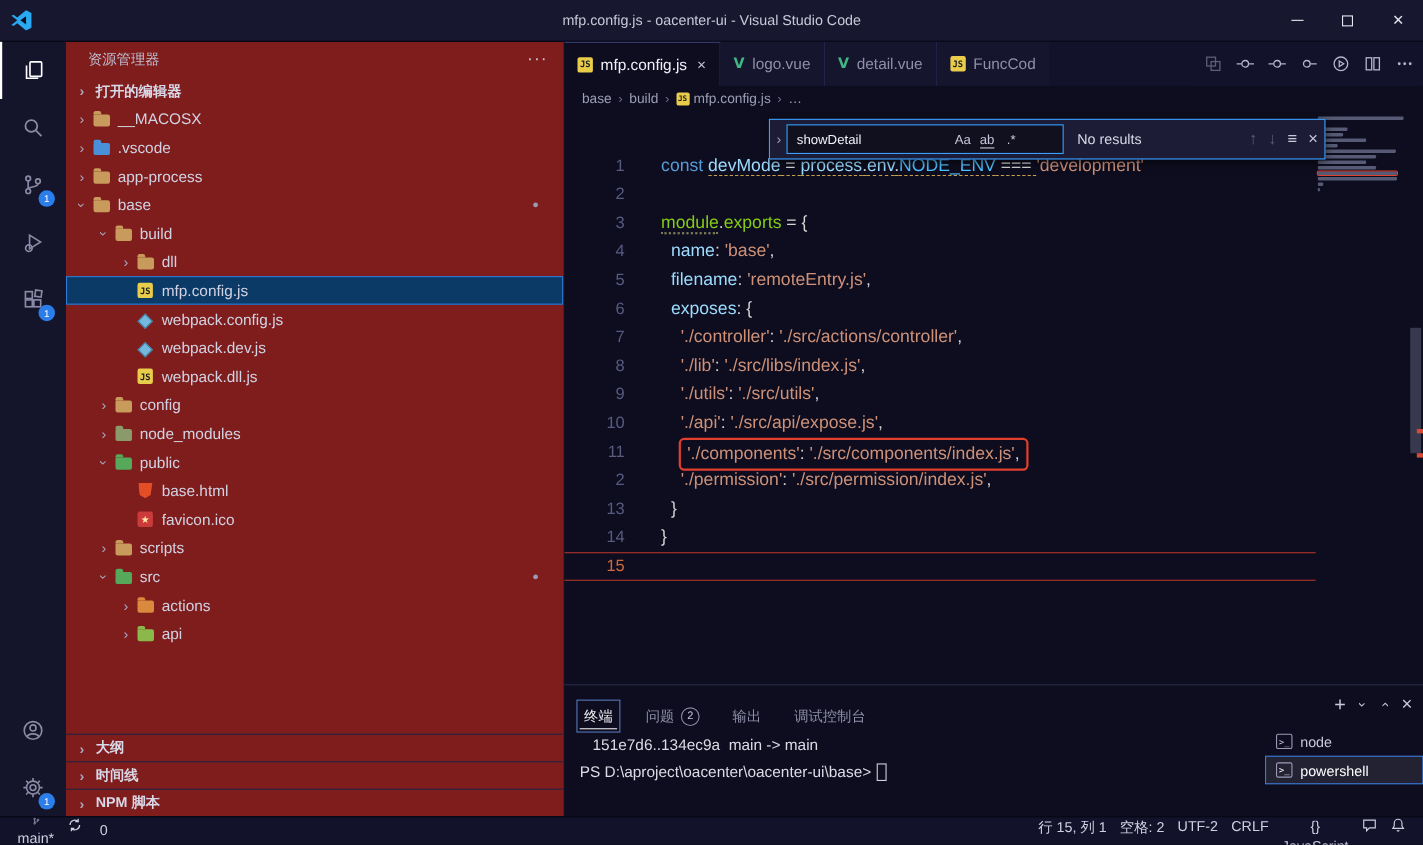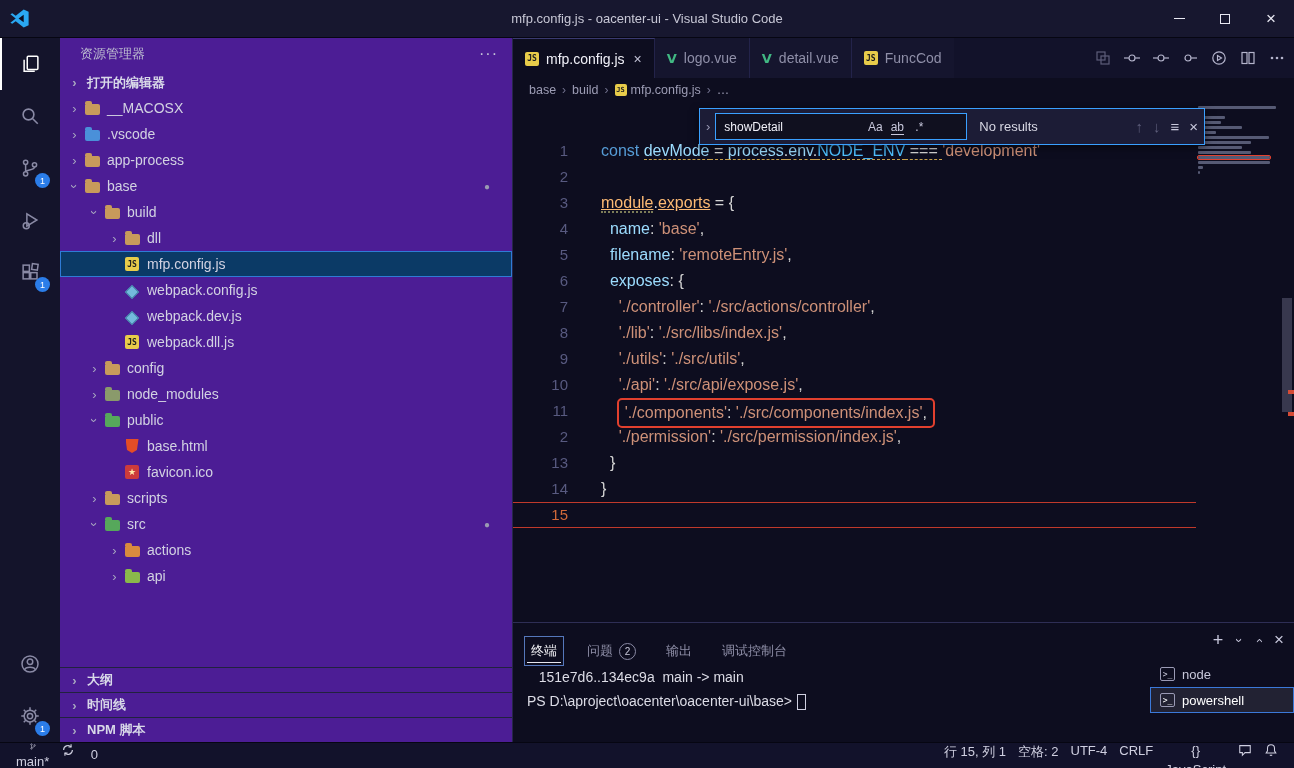--- a/index.html
+++ b/index.html
@@ -20,21 +20,21 @@
   .main{flex:1;display:flex;min-height:0;}
 
   
   .activitybar{width:60px;background:#14142b;display:flex;flex-direction:column;align-items:center;flex:none;}
   .act-icon{width:60px;height:52px;display:flex;align-items:center;justify-content:center;color:#8a8aa5;position:relative;}
   .act-icon.active{color:#ffffff;border-left:2px solid #fff;}
   .act-spacer{flex:1;}
   .badge{position:absolute;bottom:6px;right:10px;background:#2b7de9;color:#fff;font-size:9px;min-width:15px;height:15px;border-radius:8px;display:flex;align-items:center;justify-content:center;padding:0 3px;}
 
   
-  .sidebar{width:453px;background:#4c1d95;border-right:1px solid #26264a;display:flex;flex-direction:column;flex:none;}
+  .sidebar{width:453px;background:#7f1d1d;border-right:1px solid #26264a;display:flex;flex-direction:column;flex:none;}
   .sb-header{height:32px;display:flex;align-items:center;padding:0 14px 0 20px;font-size:13px;color:#bdbdd0;}
   .sb-more{margin-left:auto;font-size:16px;letter-spacing:1px;color:#c5c5d8;}
   .sb-section{height:25px;display:flex;align-items:center;font-size:13px;font-weight:bold;color:#d8d8e8;padding-left:6px;border-top:1px solid #22223f;}
   .sb-section .chev{margin-right:4px;}
   .tree-root{height:26px;display:flex;align-items:center;font-size:13px;font-weight:bold;color:#e6e6f2;padding-left:6px;}
   .tree{flex:1;overflow:hidden;}
   .trow{height:26px;display:flex;align-items:center;font-size:14px;color:#d2d2e2;position:relative;}
   .trow.selected{background:#0b3a66;outline:1px solid #2f7bd6;outline-offset:-1px;}
   .chev{width:17px;flex:none;text-align:center;color:#a8a8c0;font-size:13px;display:inline-block;}
   .chev.down{transform:rotate(90deg);}
@@ -67,21 +67,21 @@
   .bc-item{display:flex;align-items:center;gap:4px;}
   .bc-item .js-icon{width:12px;height:12px;font-size:7px;}
 
   .editor{position:relative;flex:1;min-height:0;background:#0d0d1f;overflow:hidden;}
   .code{padding:36px 98px 0 0;}
   .cl{display:flex;height:26px;line-height:26px;font-family:"DejaVu Sans Mono",monospace;font-size:16px;}
   .cl-err{box-shadow:inset 0 1px 0 #c0392b, inset 0 -1px 0 #c0392b;}
   .gut{width:55px;text-align:right;color:#585a80;flex:none;font-size:15px;}
   .gut-act{color:#d1693a;}
   .ctext{white-space:pre;margin-left:33px;}
-  .kw{color:#569cd6;}.ent{color:#fdba74;text-decoration:underline;}.prop{color:#9cdcfe;}.id{color:#9cdcfe;}
+  .kw{color:#569cd6;}.ent{color:#84cc16;}.prop{color:#9cdcfe;}.id{color:#9cdcfe;}
   .cn{color:#4fc1ff;}.str{color:#ce9178;}.pn{color:#d4d4d4;}.op{color:#d4d4d4;}.ws{color:#d4d4d4;}
   .u{border-bottom:1px dashed #c8a04a;}
   .ud{border-bottom:2px dotted #7d7d58;}
   .red-box{display:inline-block;border:2px solid #e2402e;border-radius:5px;padding:0 6px;margin-left:-2px;}
 
   
   .find{position:absolute;top:6px;left:186px;width:506px;height:37px;background:#1c1c36;border:1px solid #3aa0ff;box-shadow:0 2px 8px rgba(0,0,0,.6);display:flex;align-items:center;padding:0 6px;z-index:6;}
   .find .fchev{color:#9a9ab5;font-size:13px;margin-right:5px;}
   .find-input{display:flex;align-items:center;background:#10101f;border:1px solid #3aa0ff;height:27px;width:252px;padding-left:8px;}
   .find-input input{background:transparent;border:none;outline:none;color:#f0f0f8;font-size:12px;width:140px;font-family:"Liberation Sans",sans-serif;}
@@ -610,21 +610,21 @@
       <span>0</span>
       <svg width="14" height="13" viewBox="0 0 16 16" fill="none" stroke="currentColor" stroke-width="1.3">
           <path d="M8 2L15 14H1z"></path>
           <path d="M8 6.5v3.5M8 12v0.5"></path>
         </svg>
       <span>2</span>
     </span>
     <span class="sb-right">
       <span class="sb-item">行 15, 列 1</span>
       <span class="sb-item">空格: 2</span>
-      <span class="sb-item">UTF-4</span>
+      <span class="sb-item">UTF-2</span>
       <span class="sb-item">CRLF</span>
       <span class="sb-item">
         <span>{}</span>
         <span>JavaScript</span>
       </span>
       <span class="sb-item">
         <svg width="14" height="14" viewBox="0 0 16 16" fill="none" stroke="currentColor" stroke-width="1.2">
             <path d="M2 3h12v8H8l-3 3v-3H2z"></path>
             <path d="M5 6.2h.01M8 6.2h.01M11 6.2h.01" stroke-width="1.8"></path>
           </svg>

